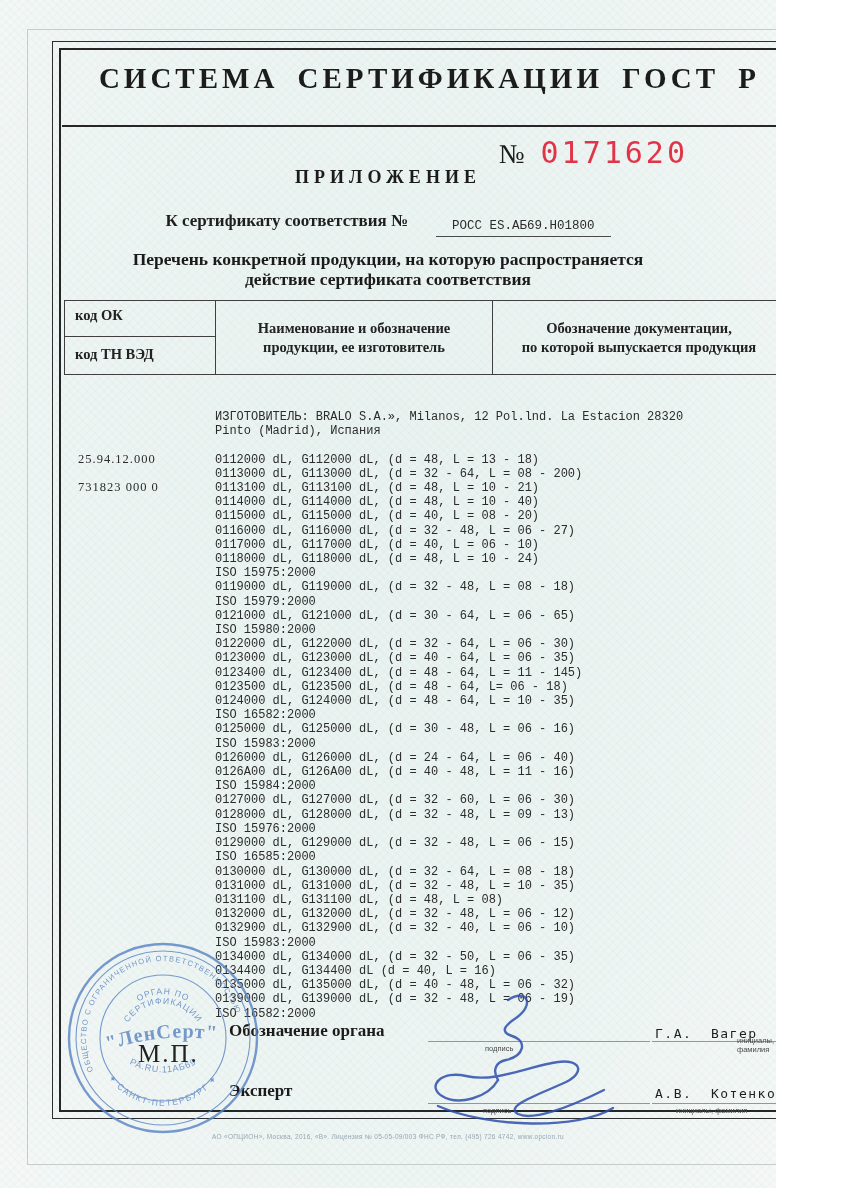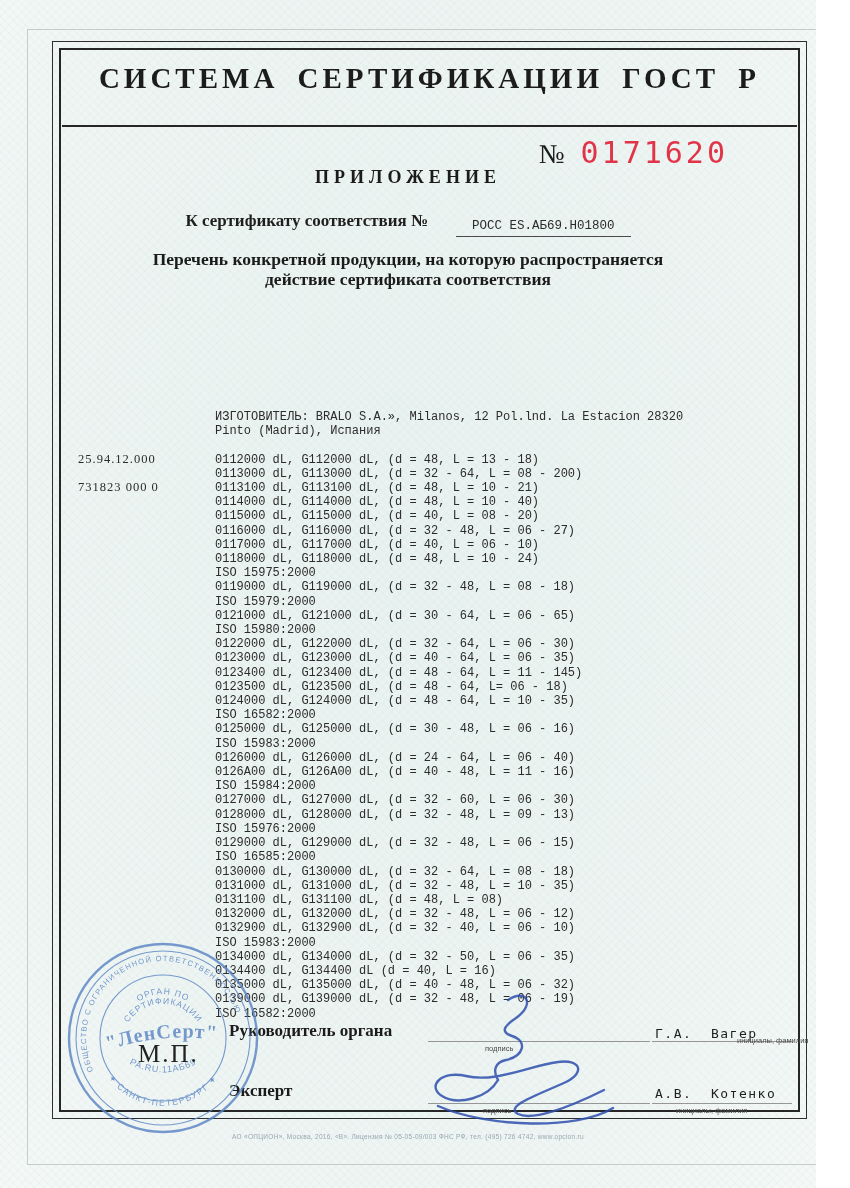--- a/index.html
+++ b/index.html
@@ -3,21 +3,20 @@
 <meta charset="utf-8">
 <style>
   html,body{margin:0;padding:0;background:#ffffff;}
   .page{
     position:relative;width:776px;height:1188px;overflow:hidden;
     font-family:"Liberation Serif",serif;color:#1e1e1e;
     background:
       repeating-linear-gradient(45deg, rgba(150,200,193,0.05) 0 2px, rgba(255,255,255,0) 2px 6px),
       repeating-linear-gradient(-45deg, rgba(150,200,193,0.045) 0 2px, rgba(255,255,255,0) 2px 6px),
       radial-gradient(ellipse at 50% 45%, #e9f2f0 0%, #edf4f2 55%, #f5f8f7 100%);
-    padding-left: 40px;
   }
   .page-edge{position:absolute;left:27px;top:29px;width:792px;height:1134px;border:1px solid #c6cdc9;}
   .frame-outer{position:absolute;left:52px;top:41px;width:755px;height:1078px;border:1.5px solid #2e2e2e;box-sizing:border-box;}
   .frame-inner{position:absolute;left:59px;top:48px;width:741px;height:1064px;border:2.5px solid #262626;box-sizing:border-box;}
   .header-box{position:absolute;left:62px;top:51px;width:735px;height:74px;border-bottom:2px solid #262626;text-align:center;}
   .sys-title{margin-top:11px;font-size:29px;font-weight:bold;letter-spacing:4px;word-spacing:8px;color:#1c1c1c;}
   .agency{margin-top:3px;font-size:18.5px;font-weight:bold;letter-spacing:0;color:#1c1c1c;}
   .serial{position:absolute;top:135px;left:0;width:100%;display:flex;justify-content:flex-end;align-items:baseline;gap:16px;padding-right:0;box-sizing:border-box;}
   .serial{padding-right:88px;}
   .serial .no{font-size:27px;color:#1b1b1b;}
@@ -68,20 +67,34 @@
   <div class="cert-ref">
     <span class="lbl">К сертификату соответствия №</span>
     <span class="val">РОСС ES.АБ69.Н01800</span>
   </div>
 
   <div class="subtitle">
     <div>Перечень конкретной продукции,  на которую распространяется</div>
     <div>действие сертификата соответствия</div>
   </div>
 
+  <div class="spec-table">
+    <div class="col1">
+      <div class="c1a">код ОК</div>
+      <div class="c1b">код ТН ВЭД</div>
+    </div>
+    <div class="col2">
+      <div>Наименование и обозначение</div>
+      <div>продукции, ее изготовитель</div>
+    </div>
+    <div class="col3">
+      <div>Обозначение документации,</div>
+      <div>по которой выпускается продукция</div>
+    </div>
+  </div>
 
   <div class="code-ok mono">25.94.12.000</div>
   <div class="code-tnved mono">731823 000 0</div>
 
   <pre class="product-list">ИЗГОТОВИТЕЛЬ: BRALO S.A.», Milanos, 12 Pol.lnd. La Estacion 28320
 Pinto (Madrid), Испания
 
 0112000 dL, G112000 dL, (d = 48, L = 13 - 18)
 0113000 dL, G113000 dL, (d = 32 - 64, L = 08 - 200)
 0113100 dL, G113100 dL, (d = 48, L = 10 - 21)
@@ -116,21 +129,21 @@
 0131100 dL, G131100 dL, (d = 48, L = 08)
 0132000 dL, G132000 dL, (d = 32 - 48, L = 06 - 12)
 0132900 dL, G132900 dL, (d = 32 - 40, L = 06 - 10)
 ISO 15983:2000
 0134000 dL, G134000 dL, (d = 32 - 50, L = 06 - 35)
 0134400 dL, G134400 dL (d = 40, L = 16)
 0135000 dL, G135000 dL, (d = 40 - 48, L = 06 - 32)
 0139000 dL, G139000 dL, (d = 32 - 48, L = 06 - 19)
 ISO 16582:2000</pre>
 
-  <div class="sig-label" style="left:229px;top:1021px;">Руководитель органа</div>
+  <div class="sig-label" style="left:229px;top:1021px;">Обозначение органа</div>
   <div class="sig-line" style="left:428px;top:1041px;width:222px;"></div>
   <div class="sig-caption" style="left:485px;top:1044px;">подпись</div>
   <div class="sig-name" style="left:655px;top:1026px;">Г.А.  Вагер</div>
   <div class="sig-line" style="left:652px;top:1041px;width:140px;"></div>
   <div class="sig-caption" style="left:737px;top:1036px;">инициалы, фамилия</div>
 
   <div class="sig-label" style="left:229px;top:1081px;">Эксперт</div>
   <div class="sig-line" style="left:428px;top:1103px;width:222px;"></div>
   <div class="sig-caption" style="left:483px;top:1106px;">подпись</div>
   <div class="sig-name" style="left:655px;top:1086px;">А.В.  Котенко</div>

